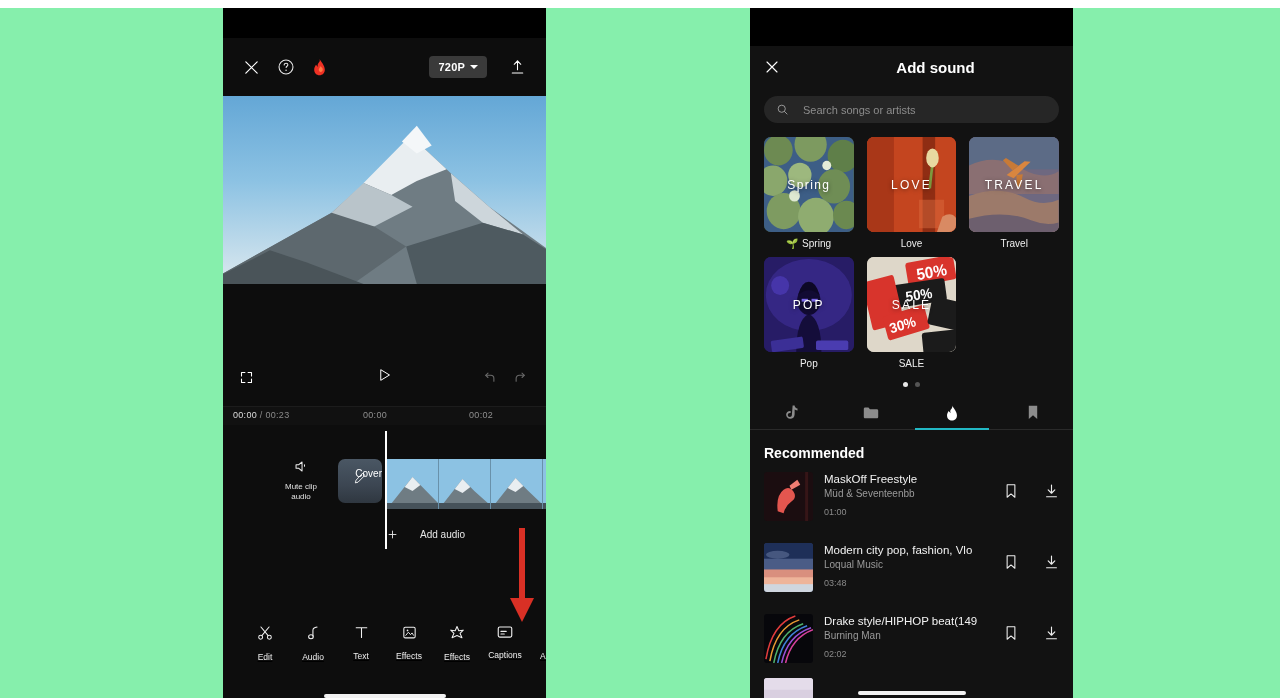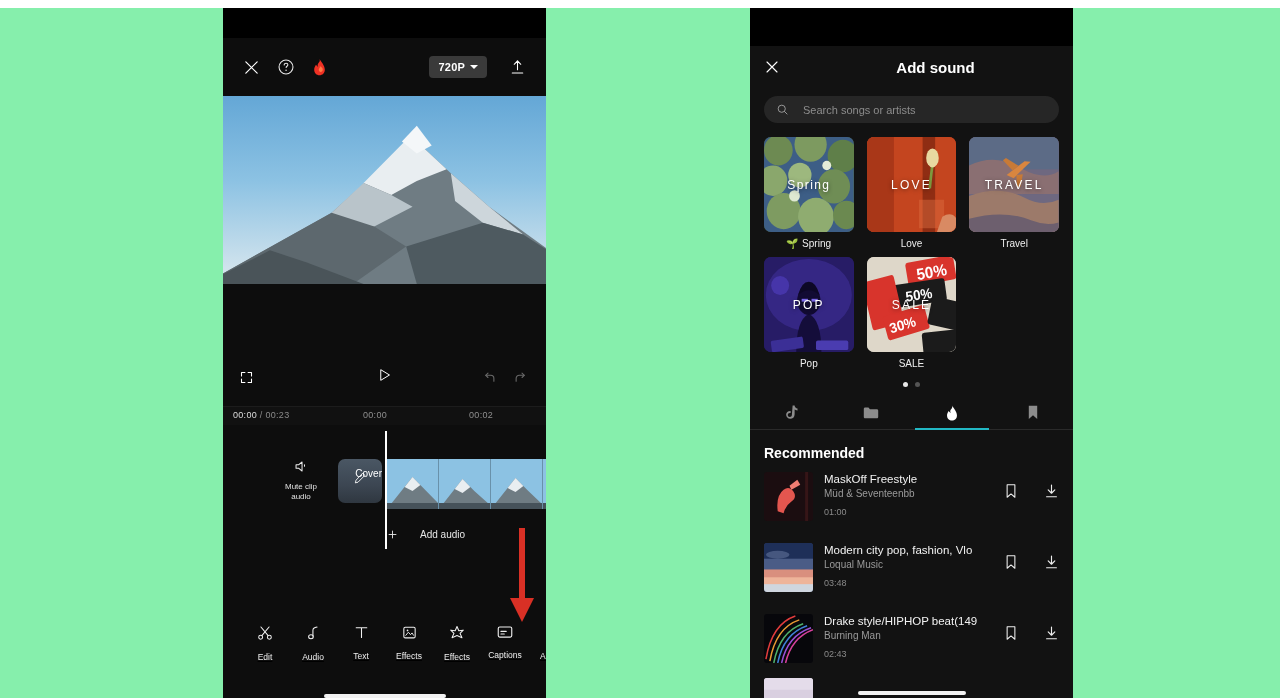--- a/index.html
+++ b/index.html
@@ -955,21 +955,21 @@
             <path d="M10 50 q6 -32 30 -40" stroke="#4fb06a"></path>
             <path d="M14 50 q6 -30 30 -38" stroke="#3f7fd6"></path>
             <path d="M18 50 q6 -28 30 -36" stroke="#9a4fd6"></path>
             <path d="M22 50 q6 -26 28 -34" stroke="#d6409a"></path>
           </g>
         </svg>
       </div>
       <div class="song-info">
         <div class="song-name">Drake style/HIPHOP beat(149</div>
         <div class="song-artist">Burning Man</div>
-        <div class="song-dur">02:43</div>
+        <div class="song-dur">02:02</div>
       </div>
       <div class="song-actions">
         <span class="ic">
           <svg width="14" height="16" viewBox="0 0 20 24">
               <path d="M4.2 2.6h11.6v18.8l-5.8-5-5.8 5z" fill="none" stroke="#ededed" stroke-width="1.6" stroke-linejoin="round"></path>
             </svg>
         </span>
         <span class="ic">
           <svg width="15" height="16" viewBox="0 0 22 24">
               <path d="M11 3v12 M6 10.2 11 15.4 16 10.2 M3.6 20.6h14.8" stroke="#ededed" stroke-width="1.7" fill="none" stroke-linecap="round" stroke-linejoin="round"></path>

